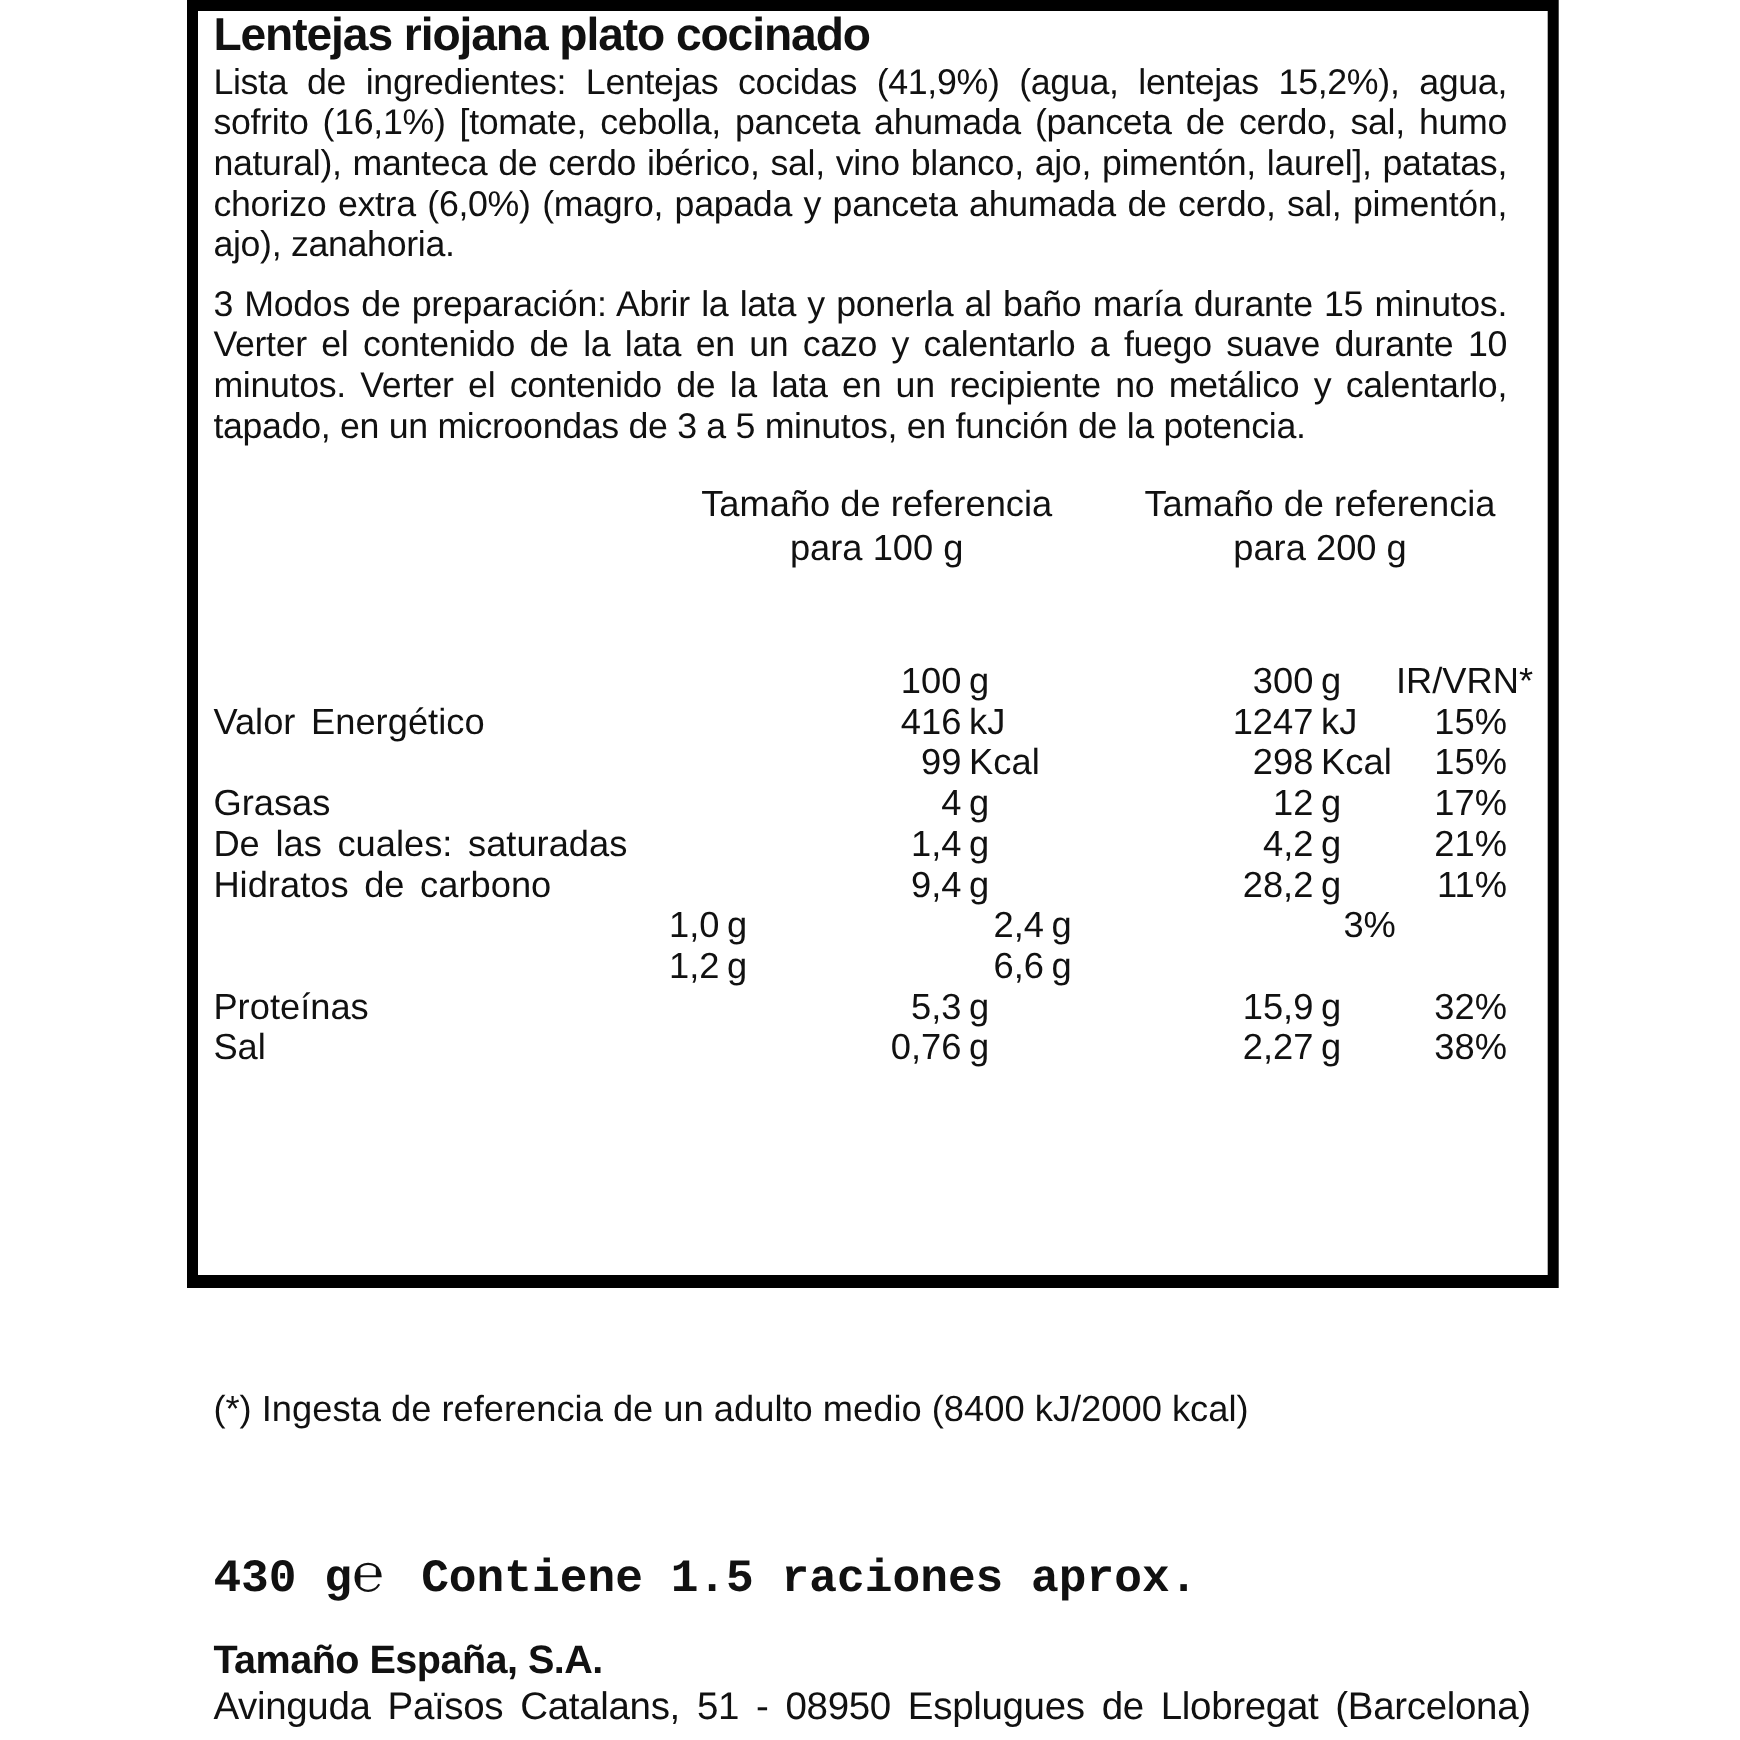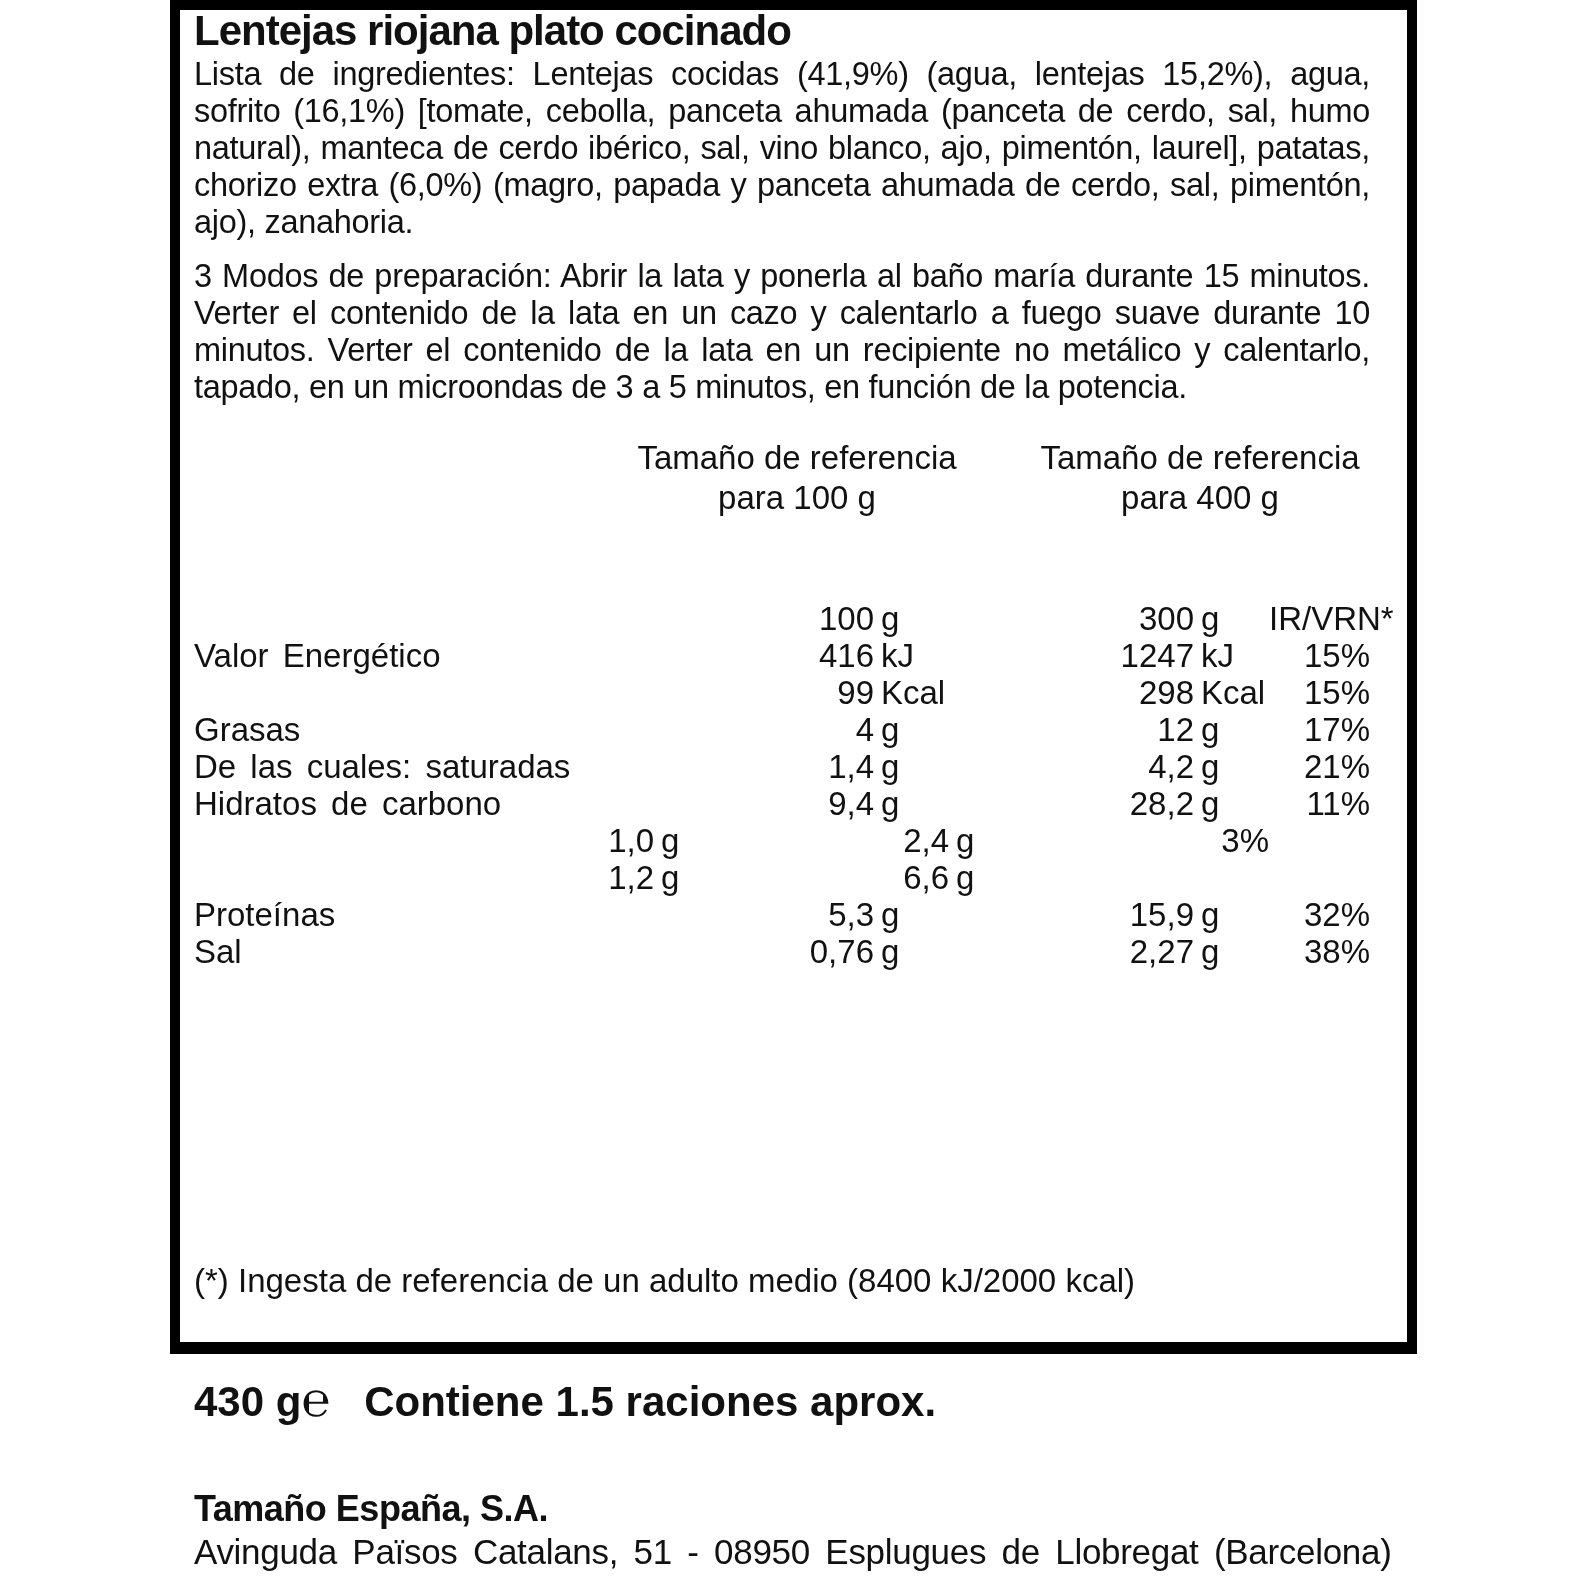--- a/index.html
+++ b/index.html
@@ -13,21 +13,21 @@
     position: relative;
     overflow: hidden;
     font-family: "Liberation Sans", "DejaVu Sans", sans-serif;
     color: #111111;
   }
   .sheet {
     position: absolute;
     left: 170px;
     top: 0;
     width: 1247px;
-    height: 1354px;
+    height: 1171px;
     box-sizing: border-box;
     border: 10px solid #000000;
     border-bottom-width: 12px;
     background: #ffffff;
   }
   .abs { position: absolute; left: 14px; width: 1176px; }
 
   .title {
     top: -4px;
     font-size: 42px;
@@ -67,25 +67,26 @@
   .nrow .u   { padding-left: 7px; white-space: nowrap; }
   .nrow .pct { text-align: right; white-space: nowrap; }
 
   .footnote {
     top: 1252px;
     font-size: 33px;
     line-height: 38px;
     white-space: nowrap;
   }
   .weight-line {
-    top: 1365px;
+    top: 1399px;
     font-size: 42px;
     font-weight: bold;
     line-height: 50px;
     white-space: nowrap;
+    font-family: Liberation Mono, monospace;
   }
   .weight-line .esign {
     font-weight: normal;
     font-size: 48px;
     margin-right: 34px;
   }
   .manufacturer {
     top: 1478px;
     font-size: 36px;
     font-weight: bold;
@@ -115,21 +116,21 @@
 
   <div>
 
     <div class="ref-header ref-100">
       <span>Tamaño de referencia</span>
       <span>para 100 g</span>
     </div>
 
     <div class="ref-header ref-300">
       <span>Tamaño de referencia</span>
-      <span>para 400 g</span>
+      <span>para 200 g</span>
     </div>
 
     <div class="abs nrows">
       <div class="nrow">
         <div class="lab"></div>
         <div class="v">100</div>
         <div class="u">g</div>
         <div class="v">300</div>
         <div class="u">g</div>
         <div class="pct">IR/VRN*</div>

